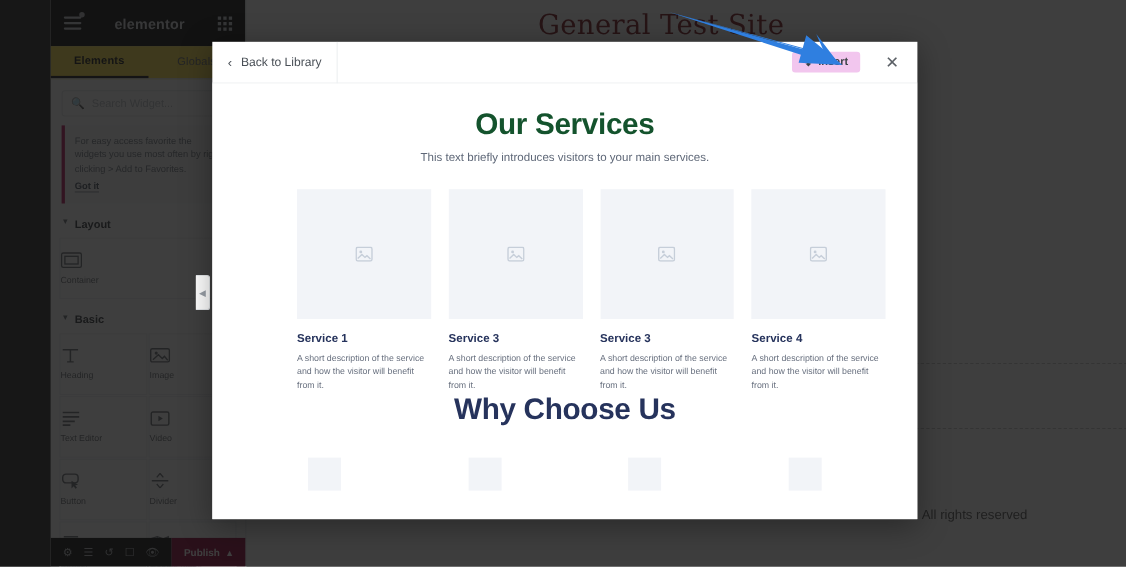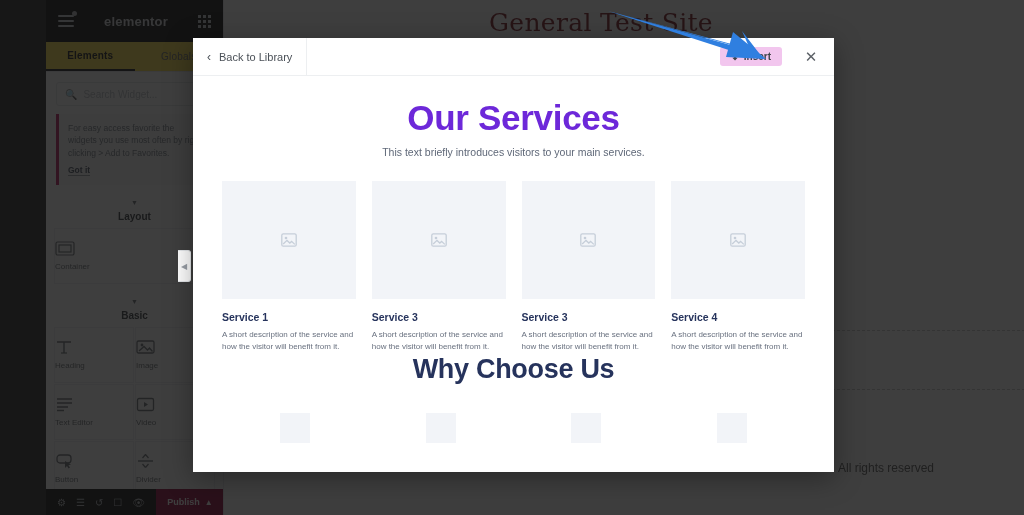--- a/index.html
+++ b/index.html
@@ -96,23 +96,23 @@
     padding: 8px 8px 8px 9px;
   }
   .notice p { font-size: 8.5px; line-height: 1.45; color: #7a8089; }
   .notice .gotit {
     display: inline-block; margin-top: 5px;
     font-size: 8.5px; font-weight: bold; color: #4a5260;
     border-bottom: 1px solid #9aa0a8;
   }
 
   .section-title {
-    display: flex; align-items: center; gap: 5px;
+    display: flex; gap: 5px;
     padding: 14px 10px 6px 10px;
-    font-size: 10px; font-weight: bold; color: #33373c; flex-direction: column;
+    font-size: 10px; font-weight: bold; color: #33373c;
   }
   .caret { font-size: 7px; color: #6b7076; }
 
   .widget-grid { display: grid; grid-template-columns: 1fr 1fr; gap: 1px;
     padding: 0 8px; }
   .widget-cell {
     height: 56px; border: 1px solid #eceef0; background: #fff;
     display: flex; flex-direction: column; align-items: flex-start;
     justify-content: center; gap: 6px;
   }
@@ -188,31 +188,31 @@
     width: 34px; display: flex; align-items: center; justify-content: center;
     font-size: 15px; color: #5c6167; margin-right: 6px;
   }
 
   .modal-body {
     flex: 1; overflow: hidden; background: #fff;
     padding: 0;
   }
   .tpl-heading {
     text-align: center;
-    font-size: 35px; font-weight: bold;
-    color: #6d28d9; letter-spacing: -.3px;
+    font-size: 27px; font-weight: bold;
+    color: #14532d; letter-spacing: -.3px;
     margin-top: 22px;
   }
   .tpl-sub {
     text-align: center; font-size: 10.5px; color: #5f6878;
     margin-top: 8px;
   }
   .services-row {
     display: flex; gap: 16px;
-    padding: 0 29px; margin-top: 23px;
+    padding: 0 29px; margin-top: 23px; margin-left: 48px;
   }
   .service-card { flex: 1; }
   .service-img {
     height: 118px; background: #f2f4f8;
     display: flex; align-items: center; justify-content: center;
   }
   .service-name {
     font-size: 10.5px; font-weight: bold; color: #26335c; margin-top: 12px;
   }
   .service-desc {

